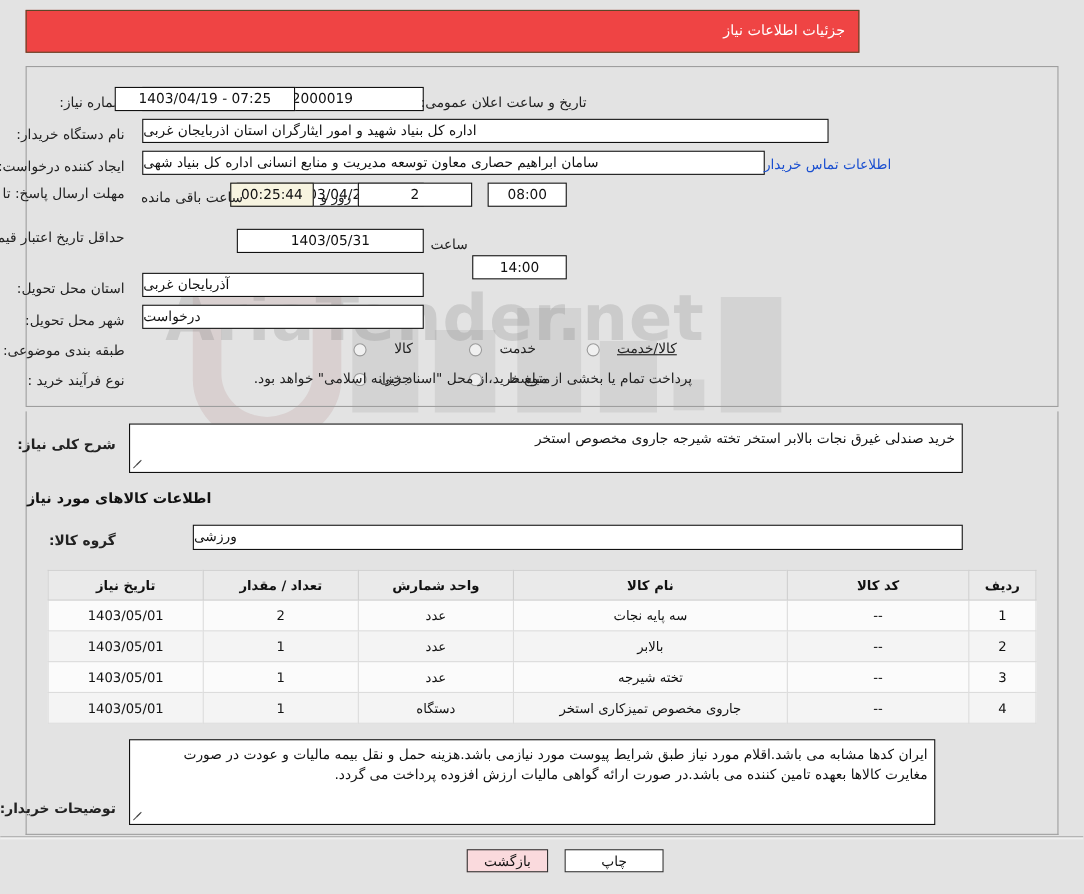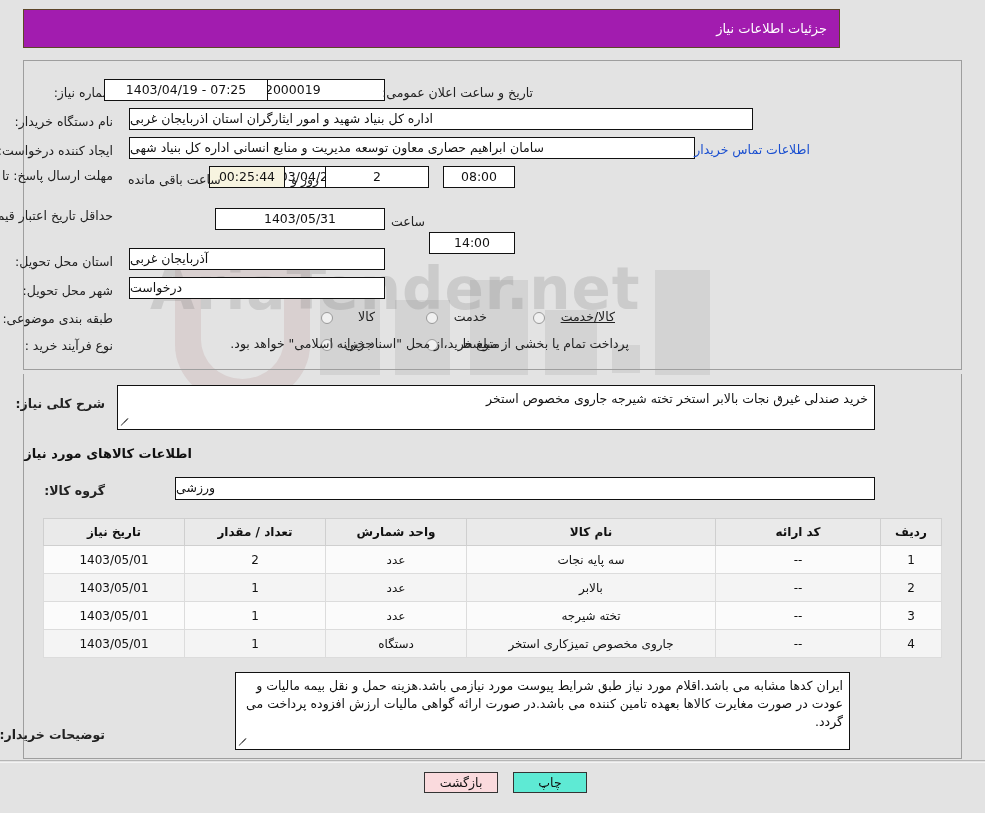--- a/index.html
+++ b/index.html
@@ -52,22 +52,22 @@
   }
   .wm-bar {
     position: absolute;
     background: rgba(150,150,150,0.20);
   }
 
   
   .header {
     position: absolute;
     left: 23px; top: 9px;
-    width: 817px; height: 39px;
-    background: #a21caf;
+    width: 758px; height: 39px;
+    background: #ef4444;
     border: 1px solid #5d4628;
     box-sizing: border-box;
     z-index: 2;
   }
   .header-title {
     position: absolute;
     right: 12px; top: 11px;
     color: #ffffff;
     font-size: 13px;
   }
@@ -255,21 +255,21 @@
     box-sizing: border-box;
     font-size: 12.5px;
     color: #111;
     display: flex;
     align-items: center;
     justify-content: center;
     cursor: pointer;
     z-index: 4;
   }
   .btn-back  { background: #fadadd; left: 424px; top: 772px; width: 74px; }
-  .btn-print { background: #5eead4; left: 513px; top: 772px; width: 74px; }
+  .btn-print { background: #ffffff; left: 513px; top: 772px; width: 90px; }
 </style>
 </head>
 <body>
 
 <div id="page">
 
   <div class="watermark">
     <div class="wm-shield"></div>
     <div class="wm-bar" style="left:320px; top:130px; width:60px; height:95px;"></div>
     <div class="wm-bar" style="left:395px; top:150px; width:55px; height:75px;"></div>
@@ -346,21 +346,21 @@
   <div class="section-head" style="right:793px; top:446px;">اطلاعات کالاهای مورد نیاز</div>
 
   <div class="lbl lbl-bold" style="right:880px; top:483px;">گروه کالا:</div>
   <div class="fld right" style="right:110px; top:477px; width:700px; height:23px;">ورزشی</div>
 
   <div class="tbl-wrap">
     <table class="goods">
       <thead>
         <tr>
           <th style="width:48px;">ردیف</th>
-          <th style="width:152px;">کد ارائه</th>
+          <th style="width:152px;">کد کالا</th>
           <th>نام کالا</th>
           <th style="width:128px;">واحد شمارش</th>
           <th style="width:128px;">تعداد / مقدار</th>
           <th style="width:128px;">تاریخ نیاز</th>
         </tr>
       </thead>
       <tbody>
         <tr>
           <td class="ltr">1</td>
           <td class="ltr">--</td>
@@ -391,21 +391,21 @@
           <td>جاروی مخصوص تمیزکاری استخر</td>
           <td>دستگاه</td>
           <td class="ltr">1</td>
           <td class="ltr">1403/05/01</td>
         </tr>
       </tbody>
     </table>
   </div>
 
   <div class="lbl lbl-bold" style="right:880px; top:727px;">توضیحات خریدار:</div>
-  <div class="ta" style="right:135px; top:672px; width:615px; height:78px;">
+  <div class="ta" style="right:135px; top:672px; width:733px; height:78px;">
     <span>ایران کدها مشابه می باشد.اقلام مورد نیاز طبق شرایط پیوست مورد نیازمی باشد.هزینه حمل و نقل بیمه مالیات و عودت در صورت مغایرت کالاها بعهده تامین کننده می باشد.در صورت ارائه گواهی مالیات ارزش افزوده پرداخت می گردد.</span>
     <span class="resize-grip"></span>
   </div>
 
   <div class="divider"></div>
   <div class="divider2"></div>
 
   <div class="btn btn-back">بازگشت</div>
   <div class="btn btn-print">چاپ</div>
 

